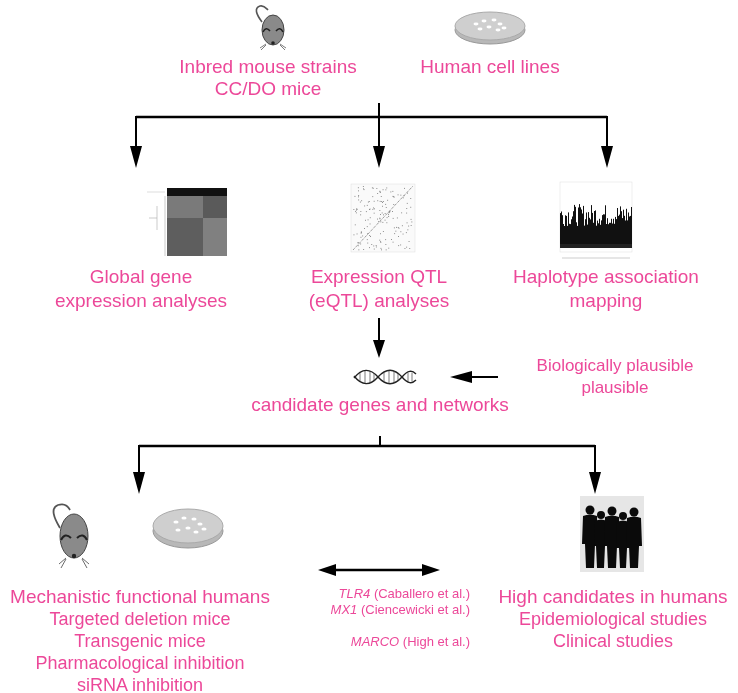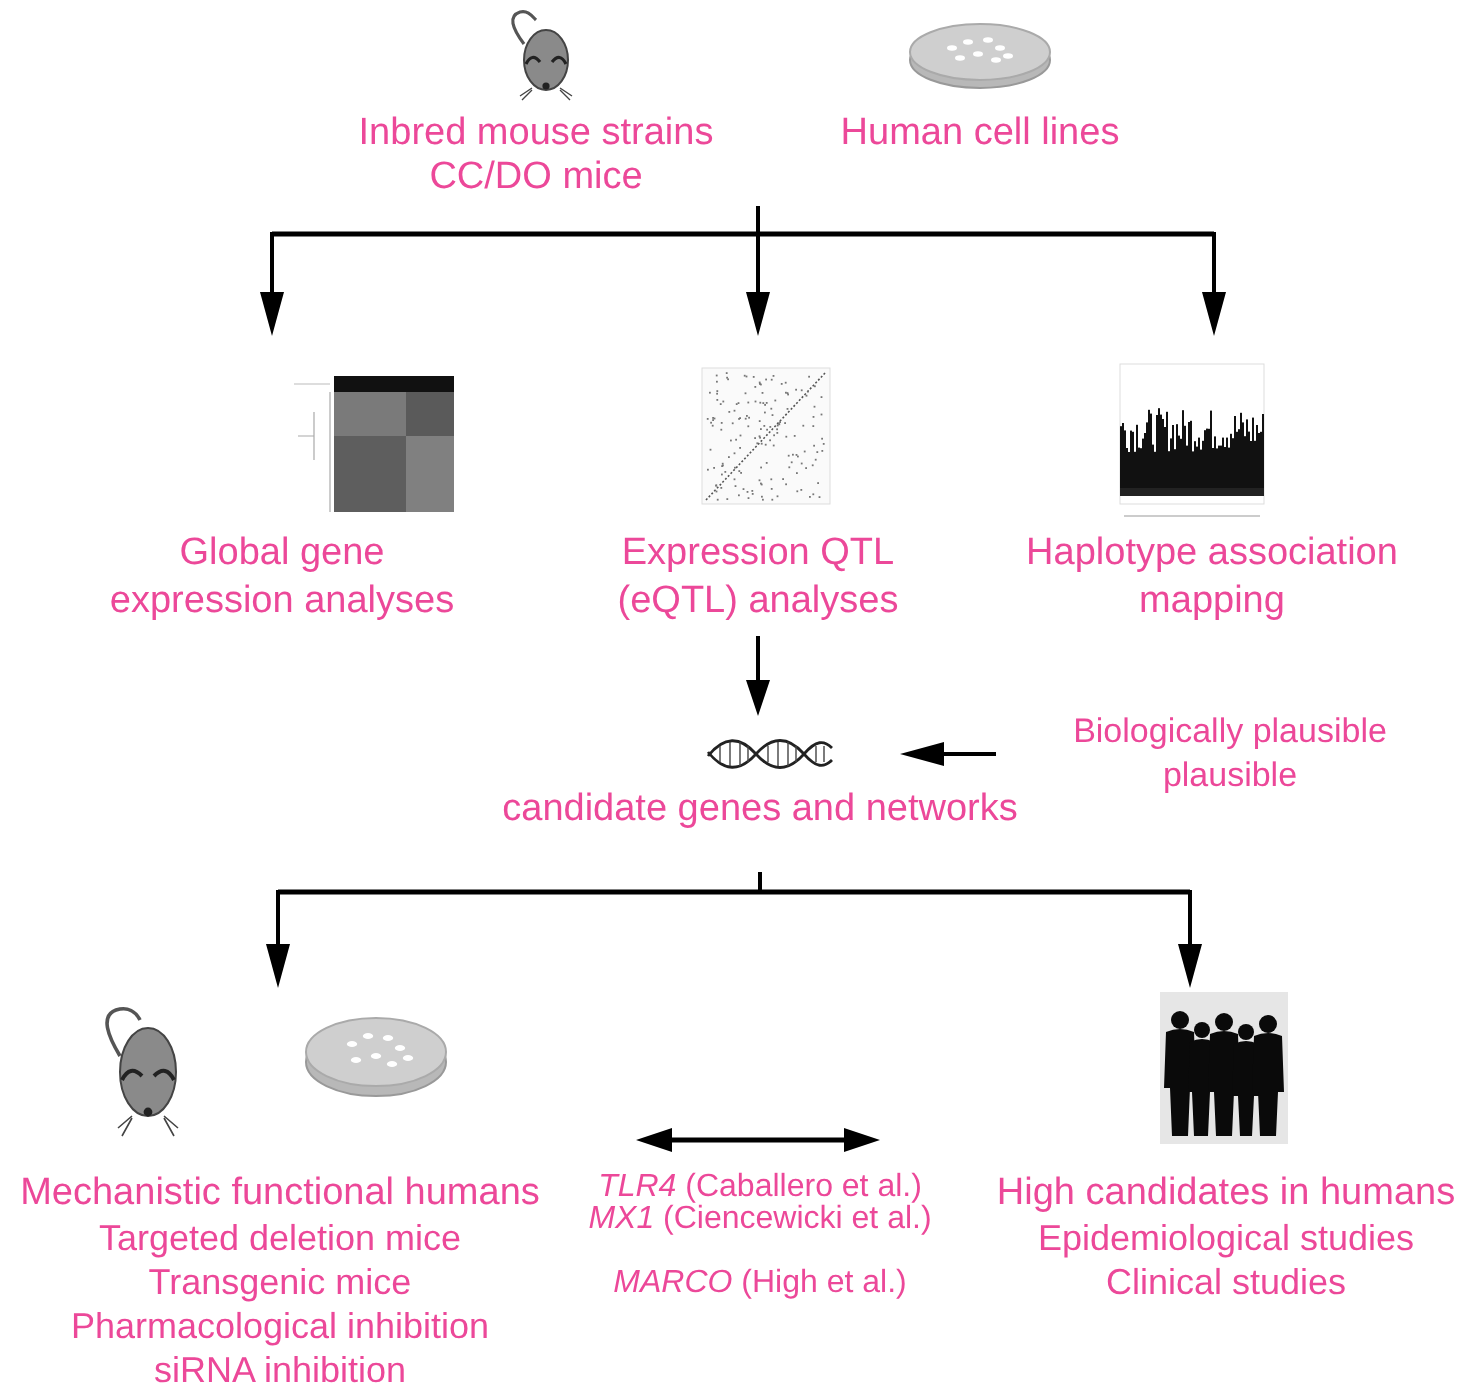--- a/index.html
+++ b/index.html
@@ -3,21 +3,21 @@
 <meta charset="utf-8">
 <style>
   html, body { margin:0; padding:0; background:#ffffff; }
   body { width:738px; height:693px; position:relative; overflow:hidden;
          font-family:"Liberation Sans", sans-serif; color:#111; }
   .abs { position:absolute; }
   .txt { position:absolute; text-align:center; white-space:nowrap; color:#ec4899; }
   .t19 { font-size:19px; line-height:22px; }
   .t18 { font-size:18px; line-height:22px; }
   .t17 { font-size:17px; line-height:22px; }
-  .t13 { font-size:16px; line-height:16px; }
+  .t13 { font-size:13px; line-height:16px;text-align:right; }
   svg.lines { position:absolute; left:0; top:0; }
 </style>
 </head>
 <body>
 
 <svg class="lines" width="738" height="693">
   <defs>
     <marker id="ah" markerWidth="8" markerHeight="12" refX="4" refY="12" orient="auto" markerUnits="userSpaceOnUse">
       <path d="M0,0 L8,0 L4,12 Z" fill="#000"></path>
     </marker>

